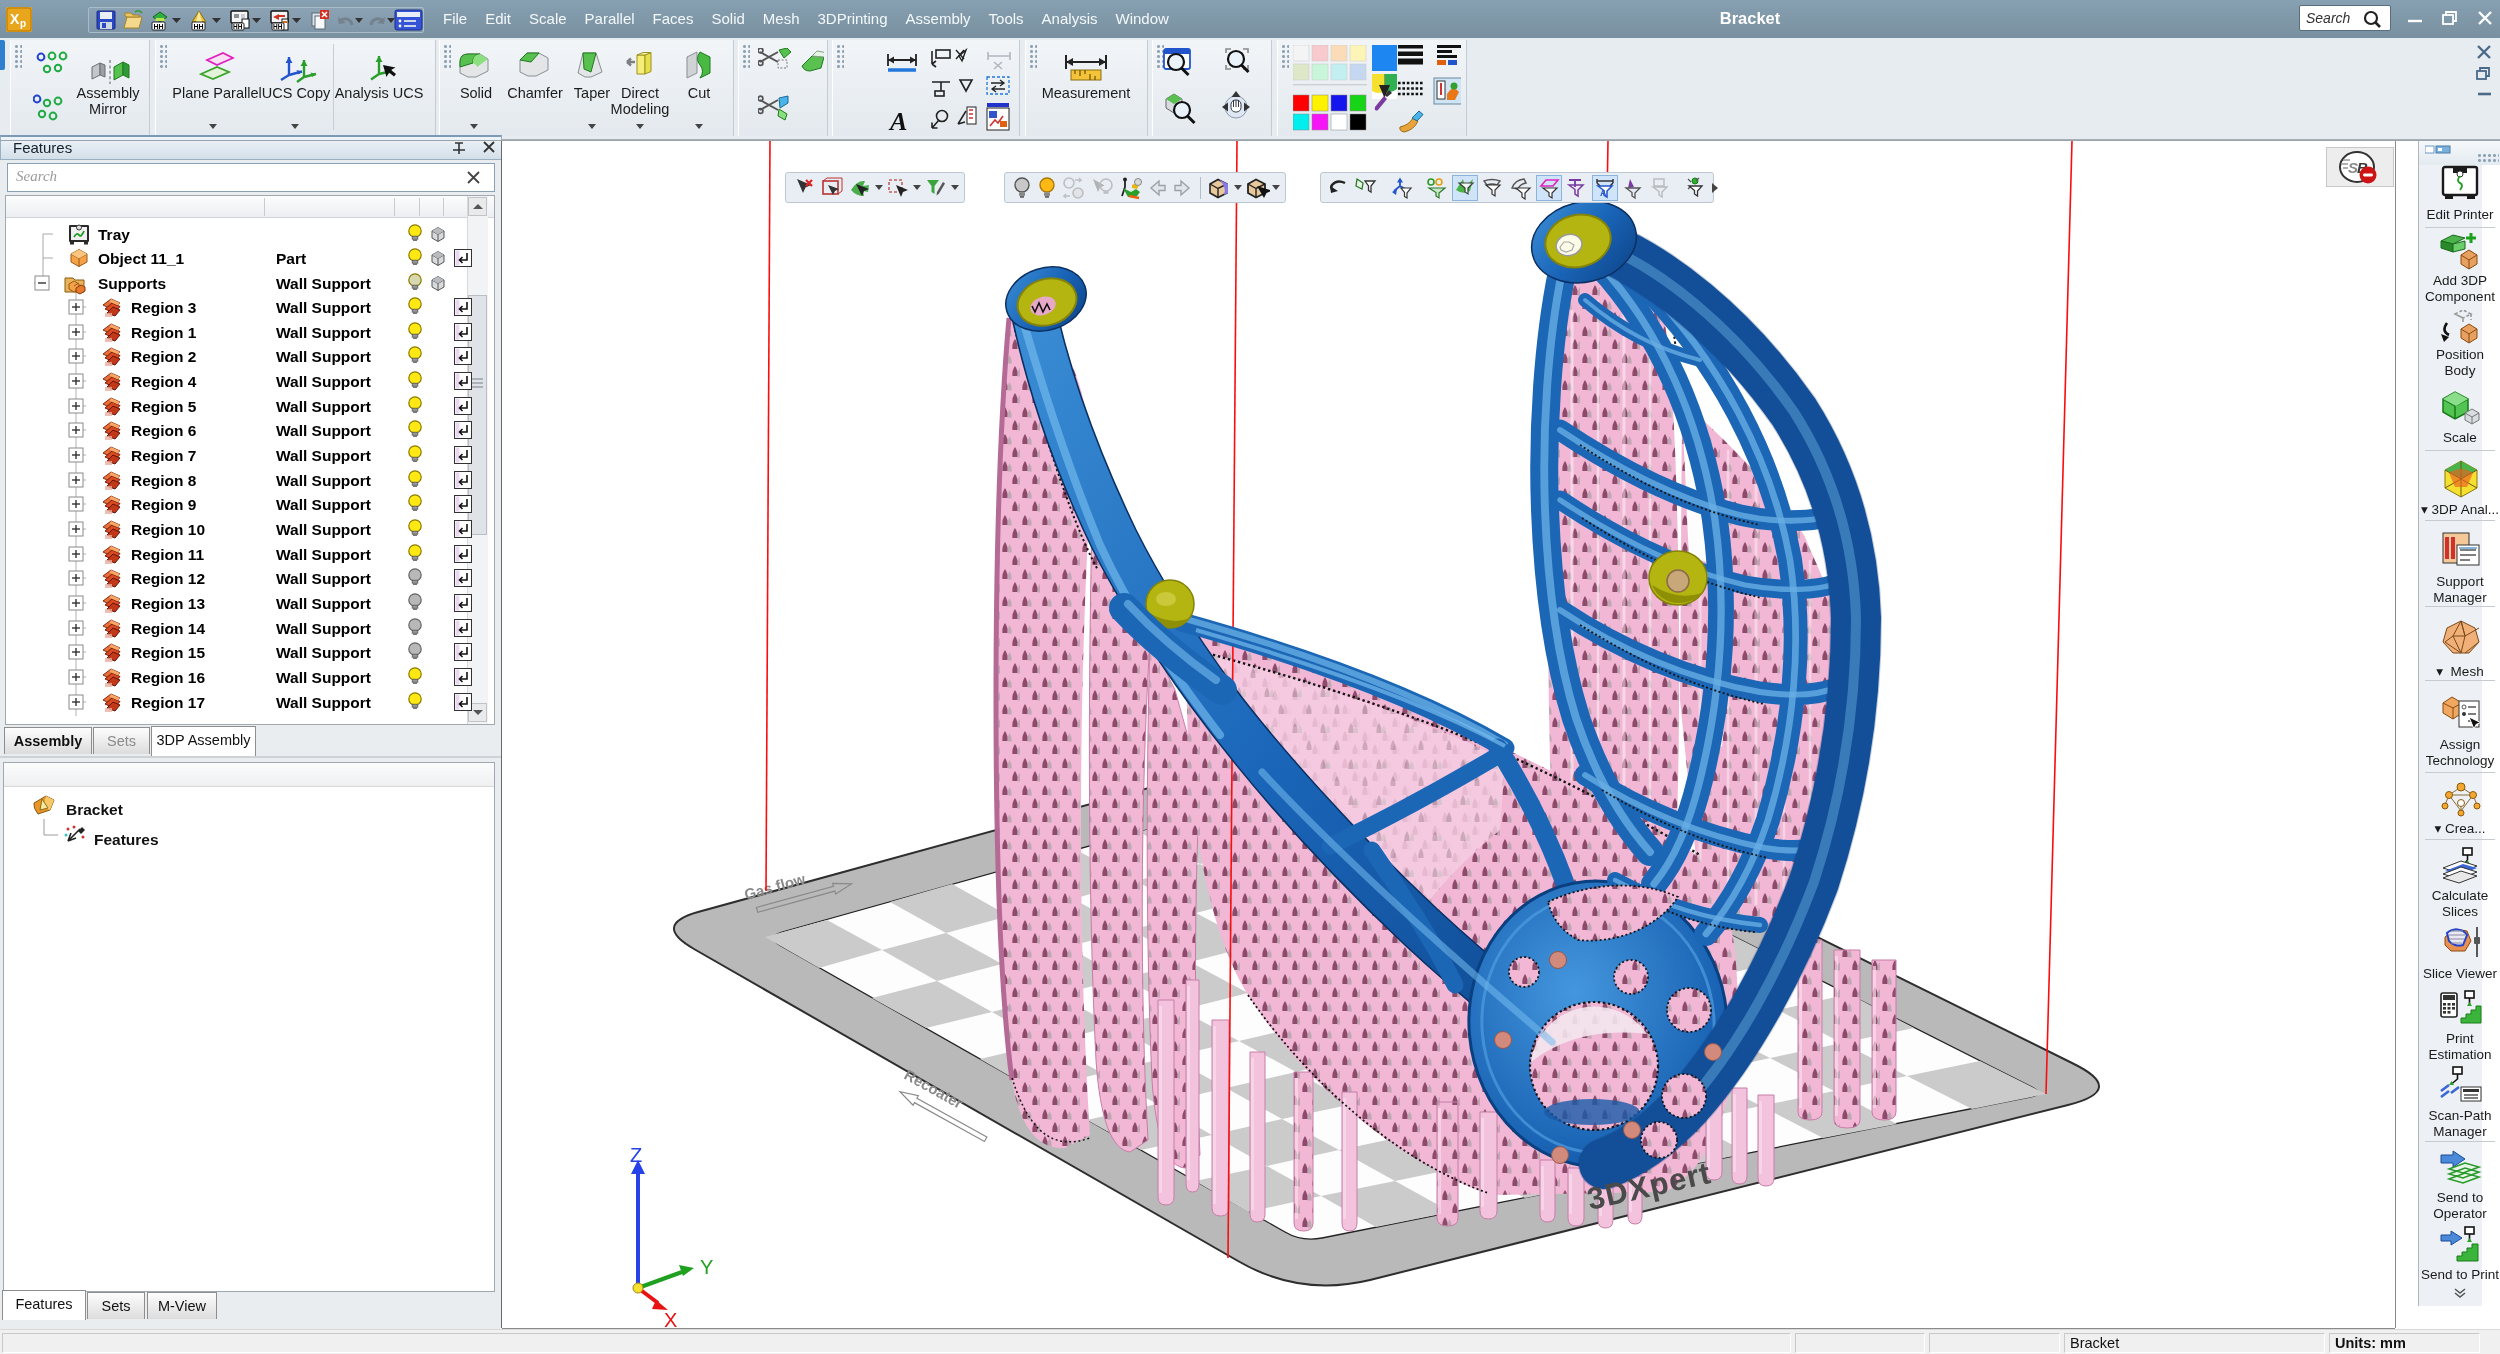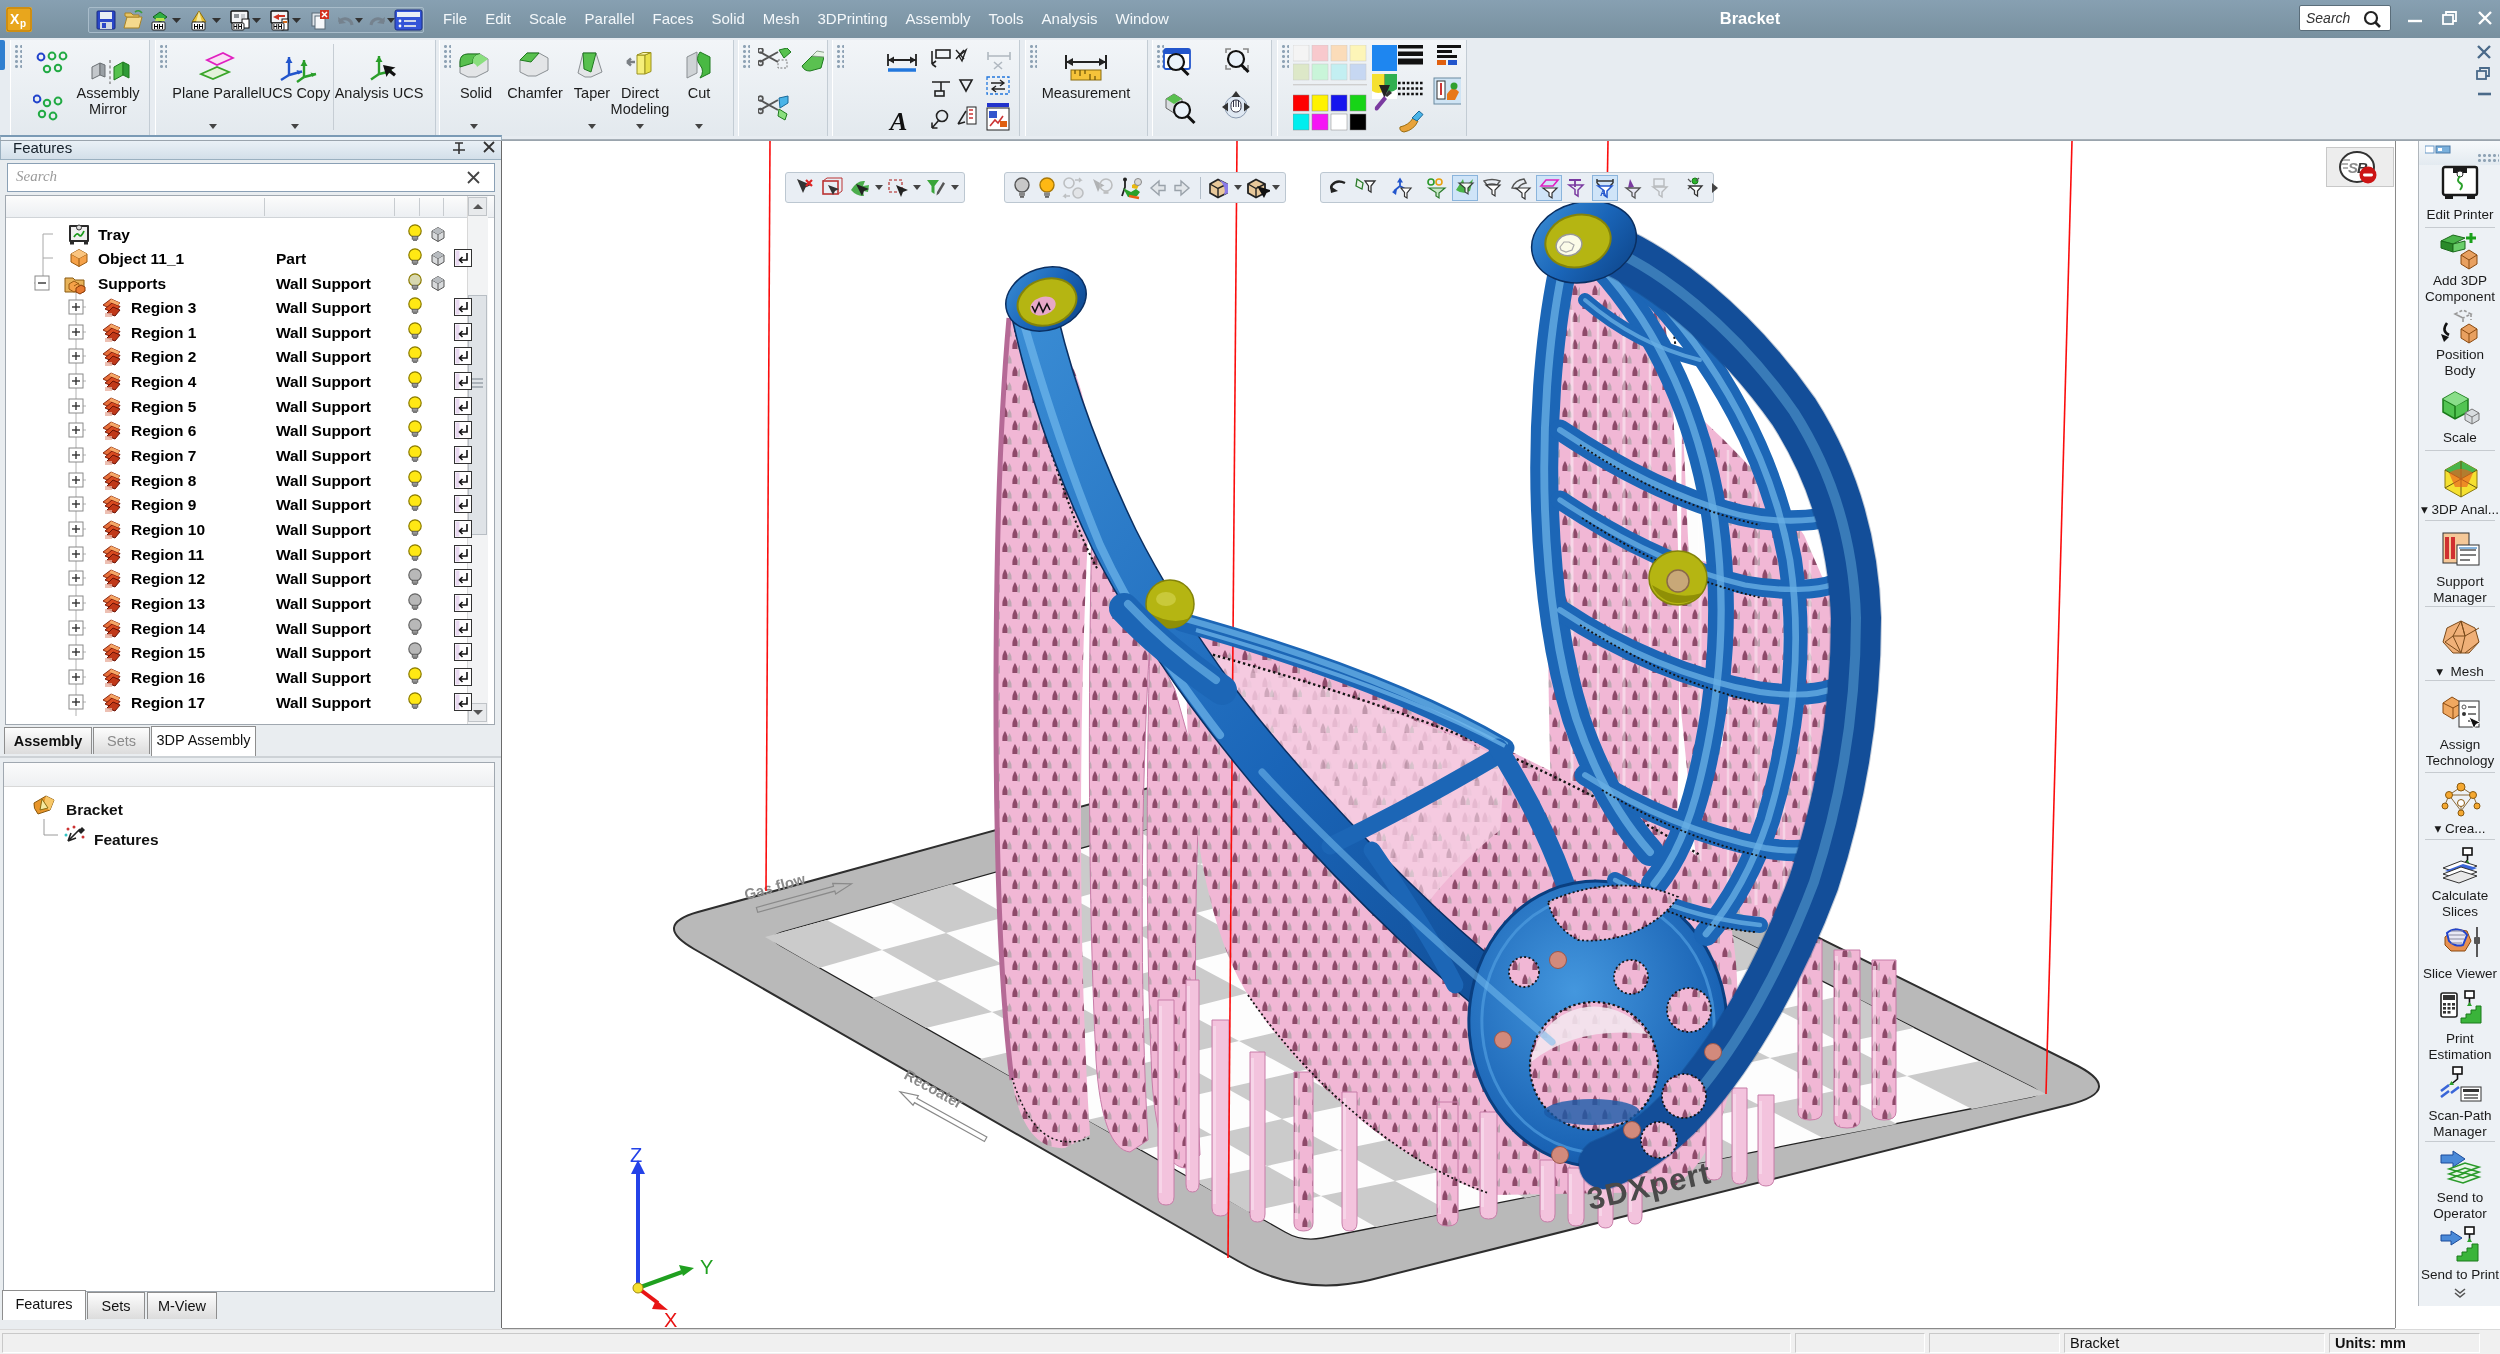--- a/index.html
+++ b/index.html
@@ -9,21 +9,21 @@
 #menus span{margin-right:18px}
 #apptitle{position:absolute;top:9px;color:#fff;font-weight:bold;font-size:16.5px}
 #search{position:absolute;left:2299px;top:5px;width:92px;height:26px;background:#fff;border:1px solid #5a6d7a;border-radius:2px;font-style:italic;color:#333;font-size:14px;padding:4px 6px}
 #ribbon{left:0;top:38px;width:2500px;height:102px;background:#e7ecf1;border-bottom:1px solid #a7b0b8}
 .rgroup{position:absolute;top:2px;height:96px;background:linear-gradient(#f2f5f8,#e3e9ee);border-left:1px solid #fff;border-right:1px solid #c3ccd4}
 .glabel{position:absolute;font-size:14.5px;color:#1c1c1c;text-align:center;width:110px;line-height:15.5px}
 .grip{position:absolute;width:8px;height:26px;background-image:radial-gradient(circle,#8fa3b5 1.3px,transparent 1.6px);background-size:5px 5px}
 .dd{position:absolute;width:0;height:0;border-left:4.5px solid transparent;border-right:4.5px solid transparent;border-top:5px solid #444}
 #leftpanel{left:0;top:135px;width:502px;height:1213px;background:#e9edf0}
 #viewport{left:502px;top:141px;width:1893px;height:1187px;background:#fff}
-#rightpanel{left:2418px;top:141px;width:82px;height:1165px;background:#edf1f5;border-left:1px solid #b0b6bc}
+#rightpanel{left:2418px;top:141px;width:64px;height:1165px;background:#edf1f5;border-left:1px solid #b0b6bc}
 #statusbar{left:0;top:1329px;width:2500px;height:25px;background:#f0f0f0;border-top:1px solid #d9d9d9}
 .toolfloat{position:absolute;background:#e9eef4;border:1px solid #bcc7d1;border-radius:3px;height:31px;display:flex;align-items:center;padding:0 5px;gap:2px}
 .ticon{width:26px;height:26px;display:flex;align-items:center;justify-content:center}
 .tsep{width:1px;height:22px;background:#b3bec9;margin:0 3px}
 .tab{position:absolute;height:27px;font-size:14.5px;color:#111;background:linear-gradient(#fdfdfd,#dcdcdc);border:1px solid #8e8e8e;border-bottom:none;text-align:center;padding-top:5px}
 .tab.active{background:#fff;height:30px;z-index:3}
 svg{display:block}
 .rlabel{position:absolute;width:82px;text-align:center;font-size:13.5px;color:#1a1a1a;line-height:15.5px}
 .rsep{position:absolute;left:6px;width:70px;height:1px;background:#c6cbd0}
 </style></head>

